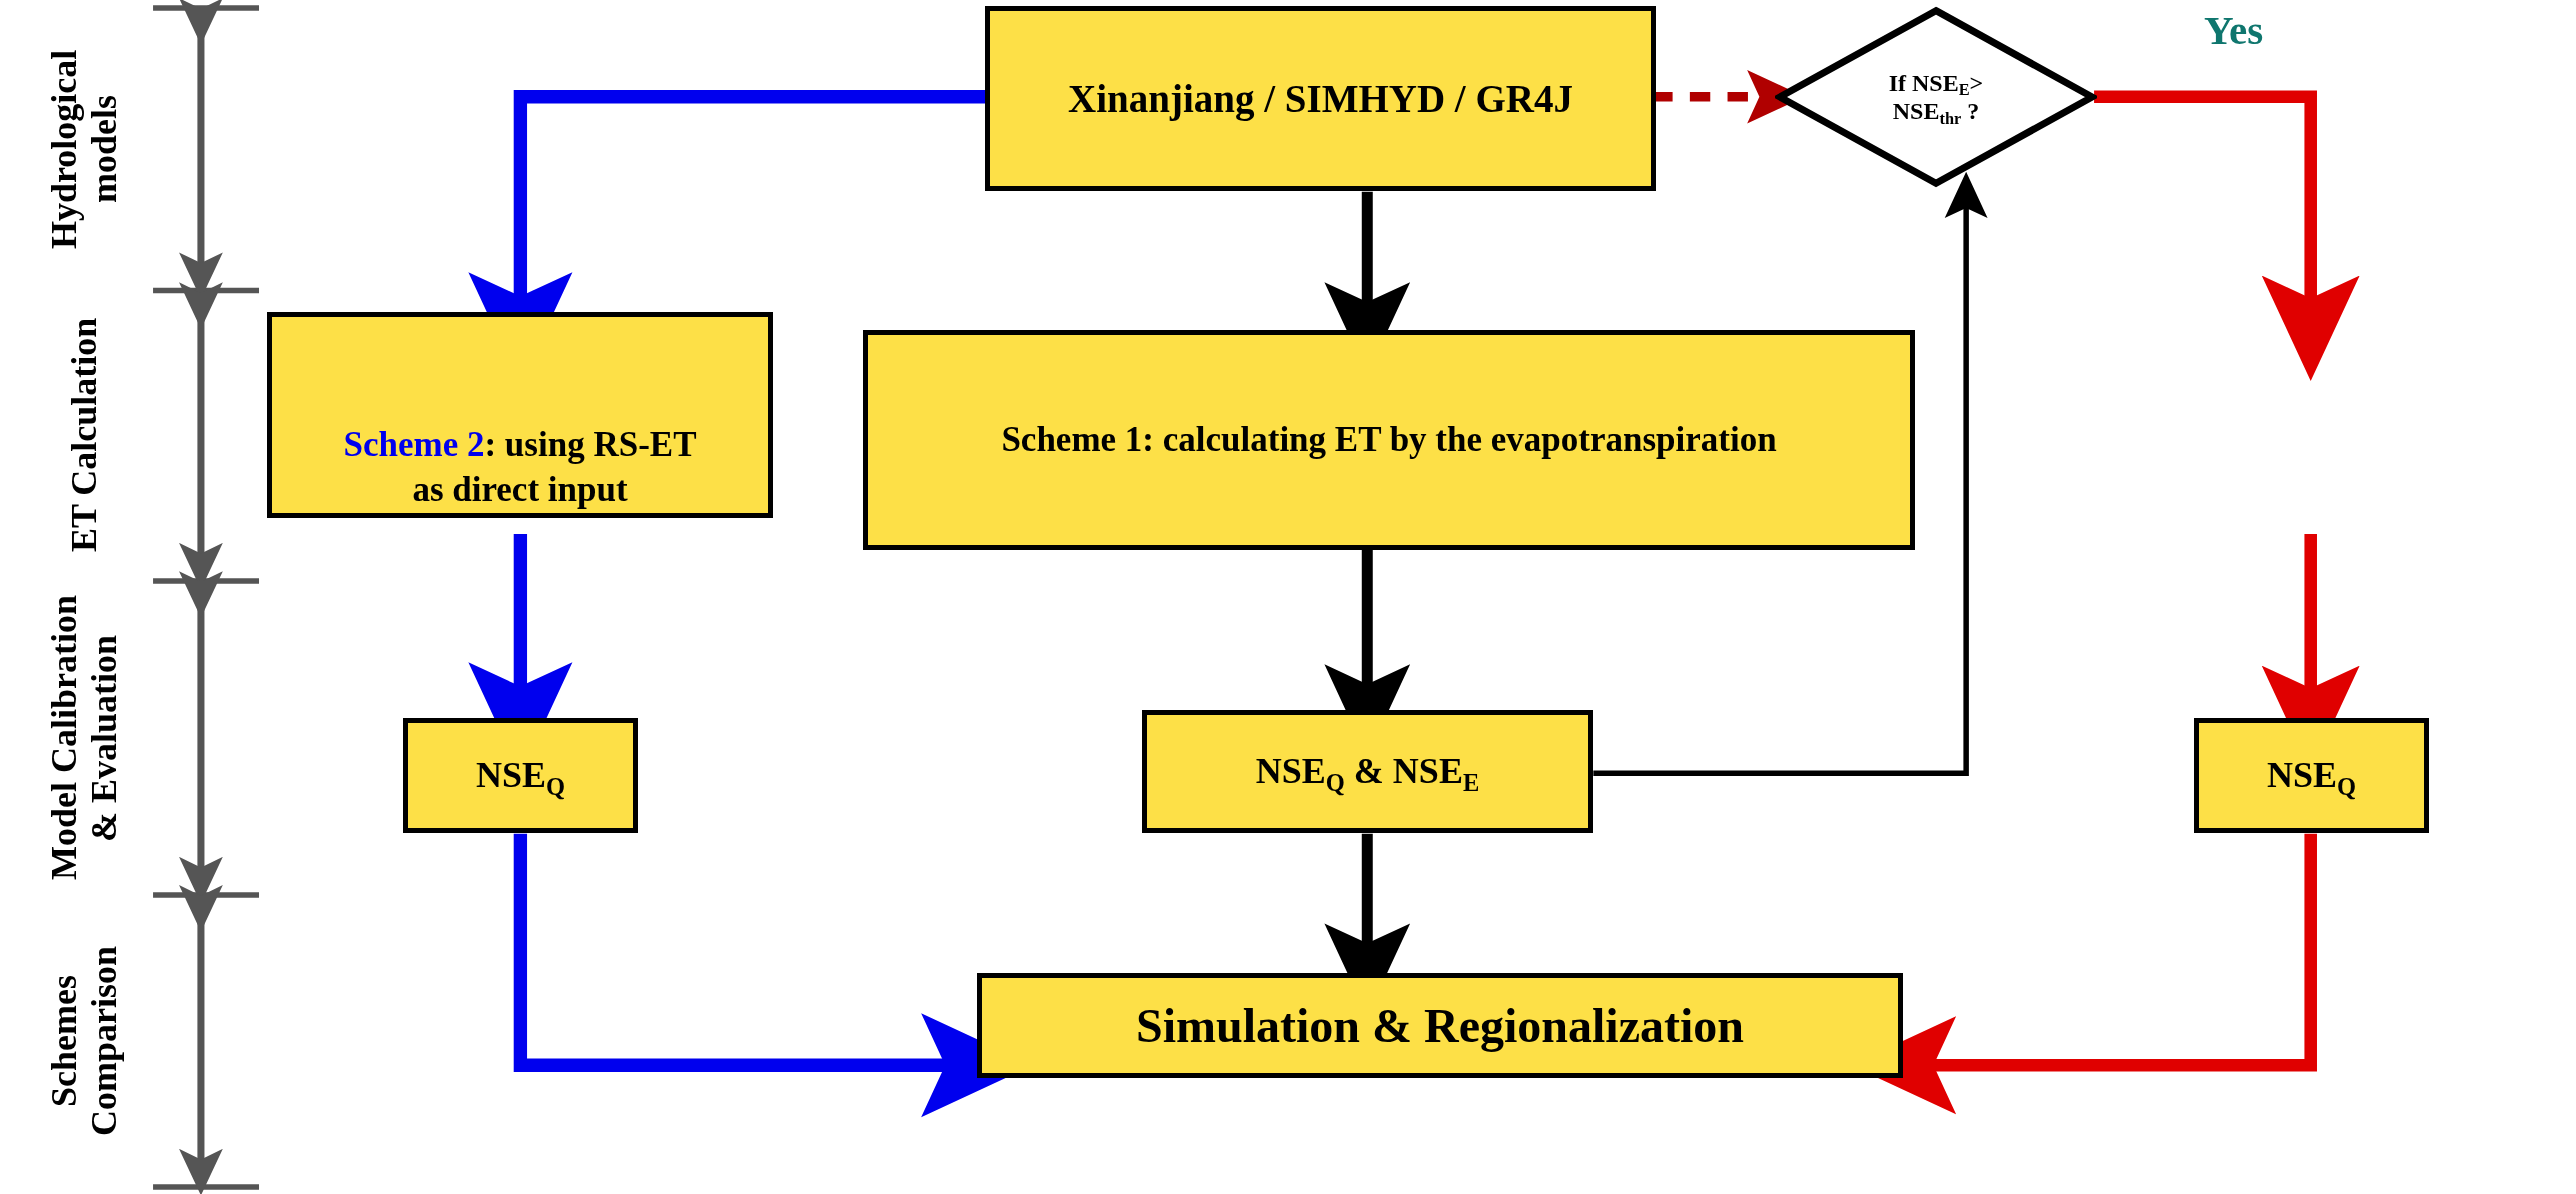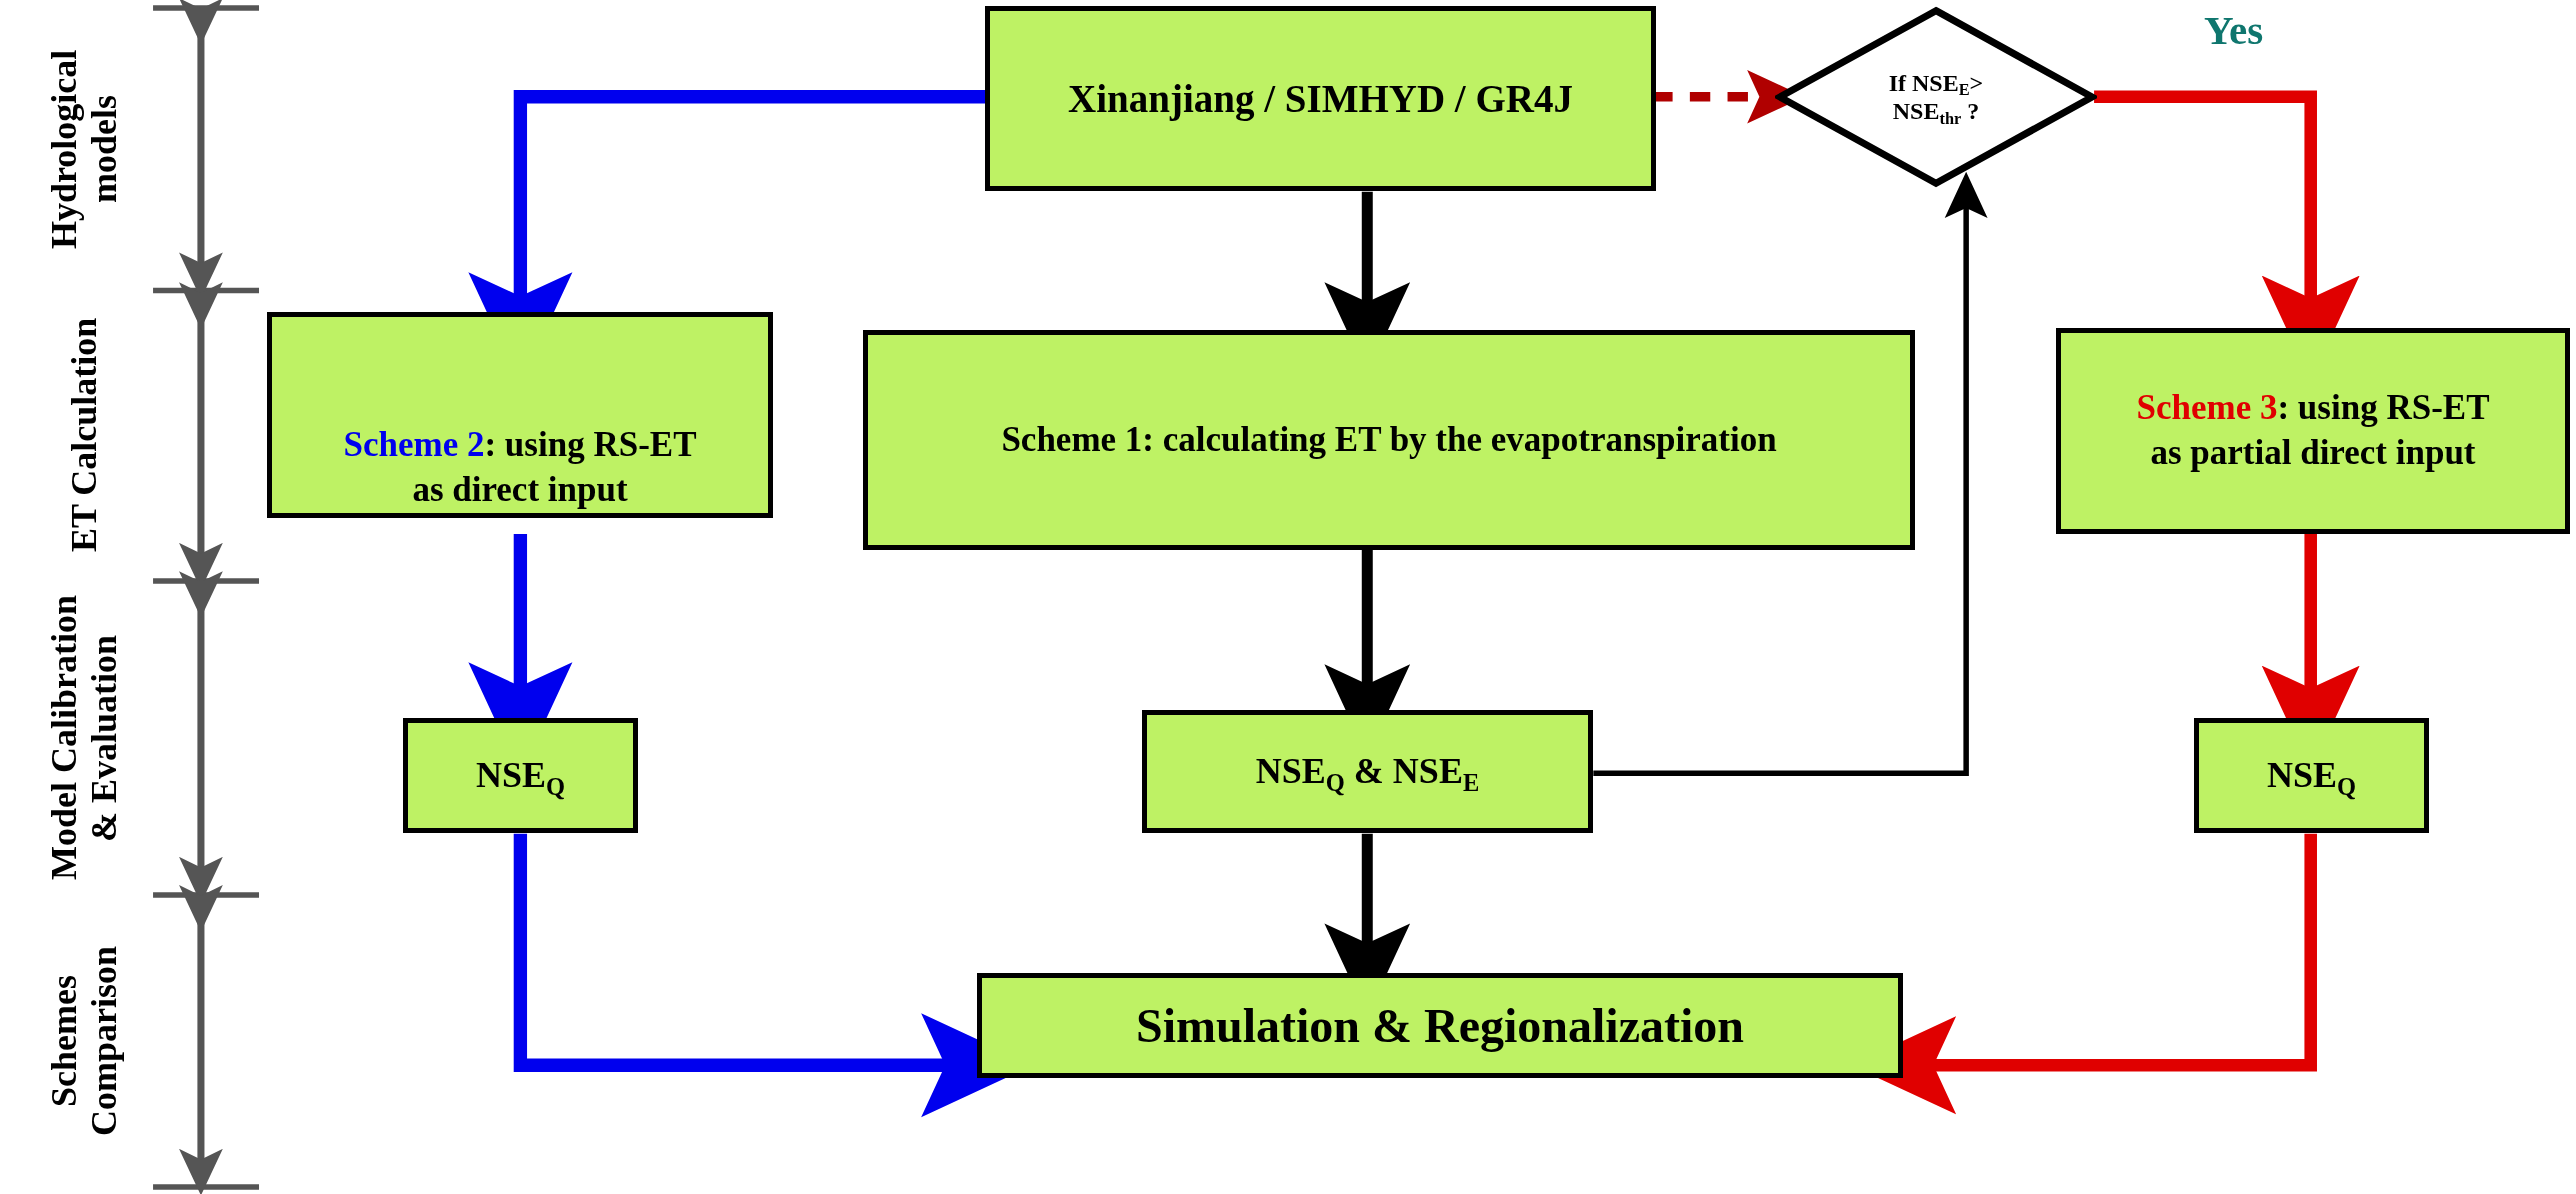--- a/index.html
+++ b/index.html
@@ -1,18 +1,18 @@
 <!DOCTYPE html>
 <html style="font-size:12.6px"><head>
 <meta charset="utf-8">
 <style>
   html,body{margin:0;padding:0;background:#fff;}
   #page{position:relative;width:2576px;height:1195px;background:#fff;
         font-family:"Liberation Serif",serif;overflow:hidden;}
-  .box{position:absolute;background:#bef264;border:5.5px solid #000;
+  .box{position:absolute;background:#fde047;border:5.5px solid #000;
        box-sizing:border-box;display:flex;align-items:center;justify-content:center;
        text-align:center;font-weight:bold;color:#000;line-height:1.28;z-index:6;}
   .diamond-wrap{position:absolute;z-index:6;}
   .diamond-wrap svg{position:absolute;left:0;top:0;}
   .diamond-txt{position:absolute;left:0;top:0;width:100%;height:100%;
        display:flex;align-items:center;justify-content:center;text-align:center;
        font-weight:bold;line-height:1.2;color:#000;}
   .axis-label{position:absolute;font-weight:bold;color:#000;text-align:center;
        writing-mode:vertical-rl;transform:rotate(180deg);line-height:1.1;
        display:flex;align-items:center;justify-content:center;}
@@ -120,26 +120,20 @@
       <span>as direct input</span>
     </span>
   </div>
 
   <div class="box" style="left:863px;top:330px;width:1052px;height:220px;font-size:35px;">
     <span>
       <span>Scheme 1</span><span>: calculating ET by the evapotranspiration</span><br>
     </span>
   </div>
 
-  <div class="box" style="left:2056px;top:328px;width:514px;height:206px;font-size:35px;">
-    <span>
-      <span class="red">Scheme 3</span><span>: using RS-ET</span><br>
-      <span>as partial direct input</span>
-    </span>
-  </div>
 
   <div class="box" style="left:403px;top:718px;width:235px;height:115px;font-size:36px;">
     <span><span>NSE</span><sub>Q</sub></span>
   </div>
 
   <div class="box" style="left:1142px;top:710px;width:451px;height:123px;font-size:36px;">
     <span><span>NSE</span><sub>Q</sub><span> &amp; </span><span>NSE</span><sub>E</sub></span>
   </div>
 
   <div class="box" style="left:2194px;top:718px;width:235px;height:115px;font-size:36px;">

